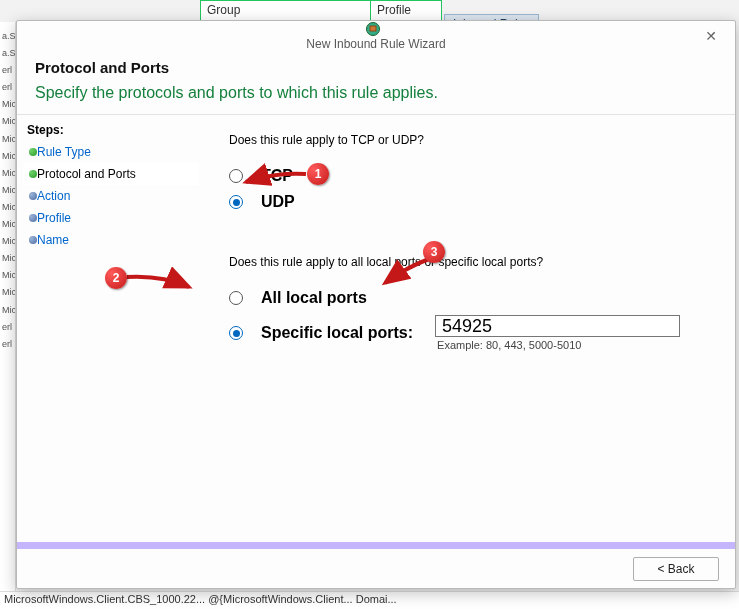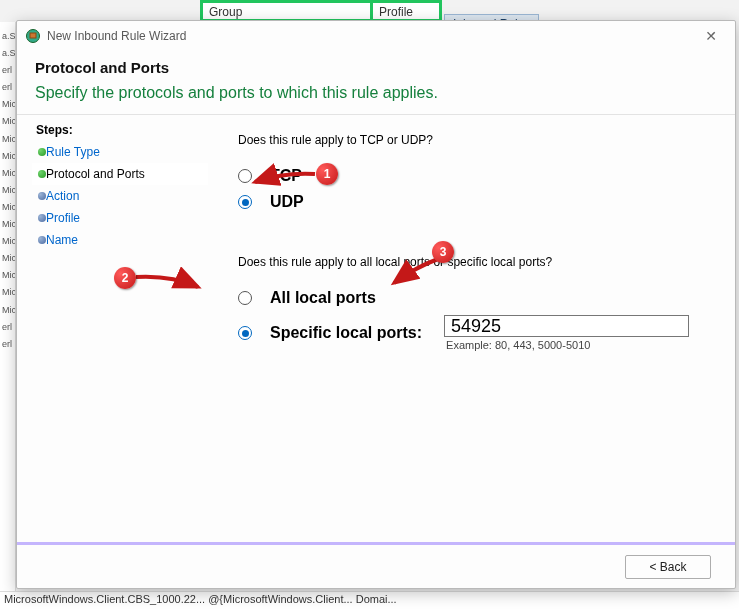--- a/index.html
+++ b/index.html
@@ -2,39 +2,39 @@
 <html><head>
 <meta charset="utf-8">
 <style>
   * { box-sizing: border-box; }
   html, body { margin: 0; padding: 0; font-family: "Segoe UI", Tahoma, sans-serif; font-size: 12px; color: #000; }
   body { width: 739px; height: 609px; background: #f2f2f2; position: relative; overflow: hidden; }
 
   
   .bg-window { position: absolute; inset: 0; }
   .bg-header { position: absolute; top: 0; left: 200px; right: 0; height: 22px; display: flex; font-size: 12px; color: #333; }
-  .bg-col { border: 3px solid #22c55e; background: #fff; padding: 2px 6px; }
+  .bg-col { border: 1px solid #22c55e; background: #fff; padding: 2px 6px; }
   .bg-col.group { width: 170px; border-right: none; }
   .bg-col.profile { width: 72px; }
   .bg-tab { position: absolute; top: 14px; left: 444px; height: 22px; padding: 2px 8px; background: #dbe5ef; border: 1px solid #9bb6d3; color: #1a3f66; font-size: 12px;}
   .bg-left-strip { position: absolute; top:22px; left:0; width:16px; bottom:18px; background: #fff; border-right:1px solid #ddd; font-size:9px; line-height:1.9; color:#555; overflow:hidden; padding-top:6px;}
   .bg-left-strip div { padding-left:2px; white-space:nowrap;}
   .bg-status { position:absolute; left:0; bottom:0; right:0; height:18px; background:#fff; border-top:1px solid #ddd; font-size:11px; color:#333; padding:1px 4px; white-space:nowrap; overflow:hidden;}
 
   
   .dialog { position:absolute; left:16px; top:20px; right:3px; bottom:20px; background:#fdfdfd; border:1px solid #b9b9b9; box-shadow:0 4px 16px rgba(0,0,0,0.25); display:flex; flex-direction:column; border-radius:2px;}
-  .titlebar { height:30px; display:flex; align-items:center; padding:0 8px; color:#595959; font-size:12px; position:relative;}
+  .titlebar { height:30px; display:flex; align-items:center; padding:0 8px; color:#595959; font-size:12px; position:relative;flex-direction:column;}
   .titlebar .icon { width:16px; height:16px; margin-right:6px; display:inline-flex; align-items:center; justify-content:center;}
   .titlebar .close { position:absolute; right:4px; top:2px; width:40px; height:26px; display:flex; align-items:center; justify-content:center; color:#666; font-size:14px;}
 
   .header { padding:8px 18px 12px 18px; border-bottom:1px solid #e3e3e3;}
   .header h1 { font-size:15px; font-weight:700; margin:0 0 8px 0; color:#111;}
   .header p { margin:0; font-size:16px; color:#15803d;}
 
-  .body { flex:1; display:flex; min-height:0;margin-left:9px;}
+  .body { flex:1; display:flex; min-height:0;}
   .sidebar { width:182px; padding:6px 0 0 6px; font-size:12px;}
   .sidebar .steps-label { font-weight:600; padding:2px 4px 4px 4px;}
   .step { display:flex; align-items:center; padding:4px 6px; cursor:pointer;}
   .step .bullet { width:8px; height:8px; border-radius:50%; background: radial-gradient(circle at 30% 30%, #6fd36b, #2a9b27); flex:0 0 8px;}
   .step.pending .bullet { background: radial-gradient(circle at 30% 30%, #9bb4d6, #4e6ca3);}
   .step.current { background:#fff; }
   .step.link { color:#0066cc;}
   
   .content { flex:1; padding:18px 24px 12px 30px; font-size:12px; position:relative;}
   .question { margin-bottom:16px;}
@@ -42,21 +42,21 @@
   .radio-row.bold label { font-weight:600;}
   .radio { width:14px; height:14px; border:1px solid #555; border-radius:50%; display:inline-flex; align-items:center; justify-content:center; background:#fff;}
   .radio.checked { border-color:#0067c0;}
   .radio.checked::after { content:""; width:7px; height:7px; border-radius:50%; background:#0067c0;}
   .section2 { margin-top:40px;}
   .port-row { display:flex; align-items:center; gap:22px; padding:4px 0;}
   .port-input { width:245px; height:22px; border:1px solid #767676; padding:2px 6px; font-size:18px; background:#fff;}
   .example { font-size:11px; color:#444; margin-left:0; padding:2px 0 0 2px;}
   .port-wrap { display:flex; flex-direction:column;}
 
-  .footer { height:46px; display:flex; justify-content:flex-end; align-items:center; gap:10px; padding:0 24px; border-top:3px solid #c4b5fd;}
+  .footer { height:46px; display:flex; justify-content:flex-end; align-items:center; gap:10px; padding:0 16px; border-top:7px solid #c4b5fd;}
   .btn { min-width:86px; height:24px; border:1px solid #adadad; background:#fdfdfd; font-size:12px; color:#222; display:inline-flex; align-items:center; justify-content:center; cursor:pointer; border-radius:2px;}
   .btn.primary { border:1px solid #0078d4; background:#fff; color:#0067c0;}
 
   
   .callout { position:absolute; width:22px; height:22px; border-radius:50%; background: radial-gradient(circle at 30% 30%, #ff5a5a, #c41818); color:#fff; font-weight:700; font-size:12px; display:flex; align-items:center; justify-content:center; box-shadow:1px 1px 2px rgba(0,0,0,0.4); z-index:5;}
   .arrow { position:absolute; z-index:4; }
   .arrow svg { overflow:visible; }
 </style>
 </head>
 <body>

